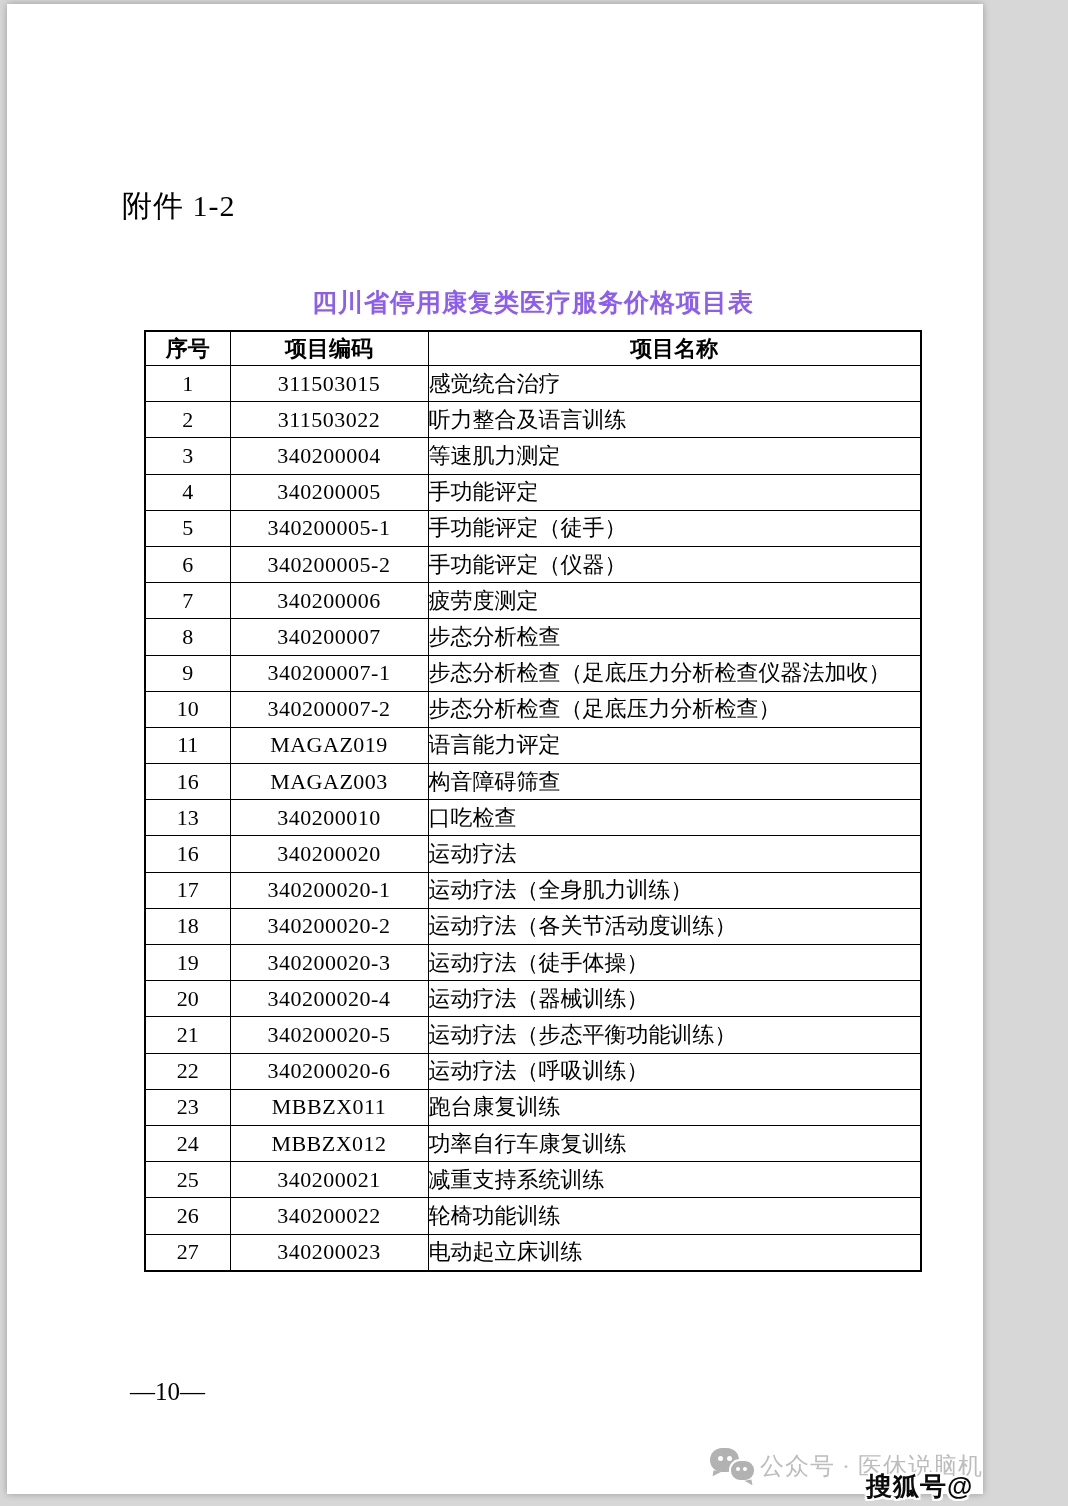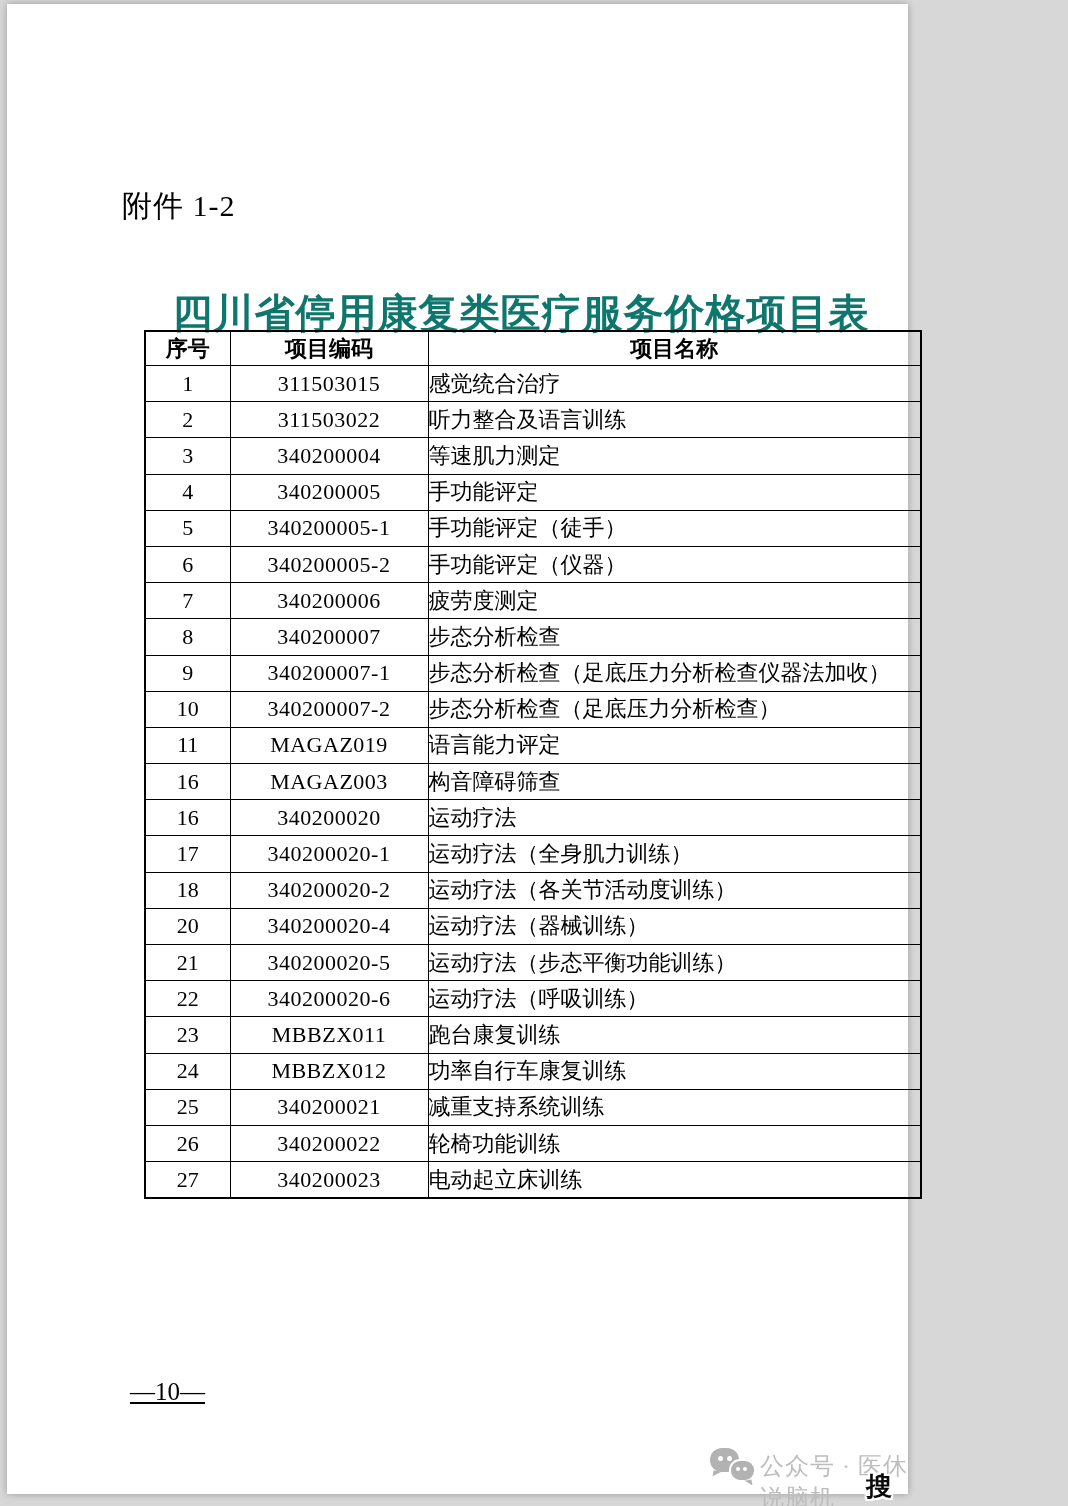--- a/index.html
+++ b/index.html
@@ -4,35 +4,35 @@
 <style>
   html,body{margin:0;padding:0;}
   body{
     width:1068px;height:1506px;
     background:#d7d7d7;
     position:relative;
     font-family:"Liberation Serif","DejaVu Serif",serif;
     overflow:hidden;
   }
   .page{
-    position:absolute;left:7px;top:4px;width:901px;height:1490px;
+    position:absolute;left:7px;top:4px;width:976px;height:1490px;
     background:#ffffff;
     box-shadow:0 0 7px rgba(0,0,0,.28);
   }
   
   .attachment{
     position:absolute;left:115px;top:182px;
     font-size:30px;color:#000;
     font-family:"Liberation Serif","DejaVu Serif",serif;
     letter-spacing:1px;
   }
   .doc-title{
-    position:absolute;left:126px;top:282px;width:776px;
+    position:absolute;left:138px;top:282px;width:776px;
     text-align:center;
-    font-size:40px;font-weight:bold;color:#0f766e;
+    font-size:25px;font-weight:bold;color:#8b5cf6;
     font-family:"Liberation Sans","DejaVu Sans",sans-serif;
     letter-spacing:1px;
     margin:0;
   }
   table.items{
     position:absolute;left:137px;top:326px;
     width:776px;
     border-collapse:collapse;
     table-layout:fixed;
   }
@@ -56,21 +56,20 @@
     font-family:"Liberation Serif","DejaVu Serif",serif;
     vertical-align:middle;
   }
   td.c-no{text-align:center;}
   td.c-code{text-align:center;letter-spacing:.5px;}
   td.c-name{text-align:left;padding-left:12px;font-size:21px;}
   .page-number{
     position:absolute;left:123px;top:1374px;
     font-size:25px;color:#000;
     font-family:"Liberation Serif","DejaVu Serif",serif;
-    text-decoration:underline;
   }
   
   .wm-wechat{
     position:absolute;left:753px;top:1446px;
     font-size:24px;color:#bdbdbd;
     font-family:Liberation Serif, serif;
     letter-spacing:1px;
     z-index:1;
   }
   .wm-sohu{
@@ -186,33 +185,43 @@
           <td class="c-no">11</td>
           <td class="c-code">MAGAZ019</td>
           <td class="c-name">语言能力评定</td>
         </tr>
         <tr>
           <td class="c-no">16</td>
           <td class="c-code">MAGAZ003</td>
           <td class="c-name">构音障碍筛查</td>
         </tr>
         <tr>
+          <td class="c-no">13</td>
+          <td class="c-code">340200010</td>
+          <td class="c-name">口吃检查</td>
+        </tr>
+        <tr>
           <td class="c-no">16</td>
           <td class="c-code">340200020</td>
           <td class="c-name">运动疗法</td>
         </tr>
         <tr>
           <td class="c-no">17</td>
           <td class="c-code">340200020-1</td>
           <td class="c-name">运动疗法（全身肌力训练）</td>
         </tr>
         <tr>
           <td class="c-no">18</td>
           <td class="c-code">340200020-2</td>
           <td class="c-name">运动疗法（各关节活动度训练）</td>
+        </tr>
+        <tr>
+          <td class="c-no">19</td>
+          <td class="c-code">340200020-3</td>
+          <td class="c-name">运动疗法（徒手体操）</td>
         </tr>
         <tr>
           <td class="c-no">20</td>
           <td class="c-code">340200020-4</td>
           <td class="c-name">运动疗法（器械训练）</td>
         </tr>
         <tr>
           <td class="c-no">21</td>
           <td class="c-code">340200020-5</td>
           <td class="c-name">运动疗法（步态平衡功能训练）</td>

